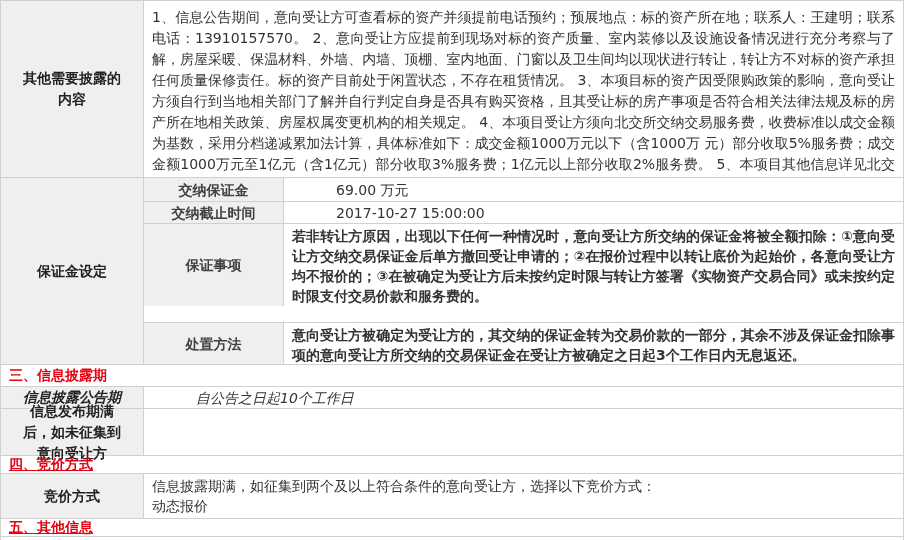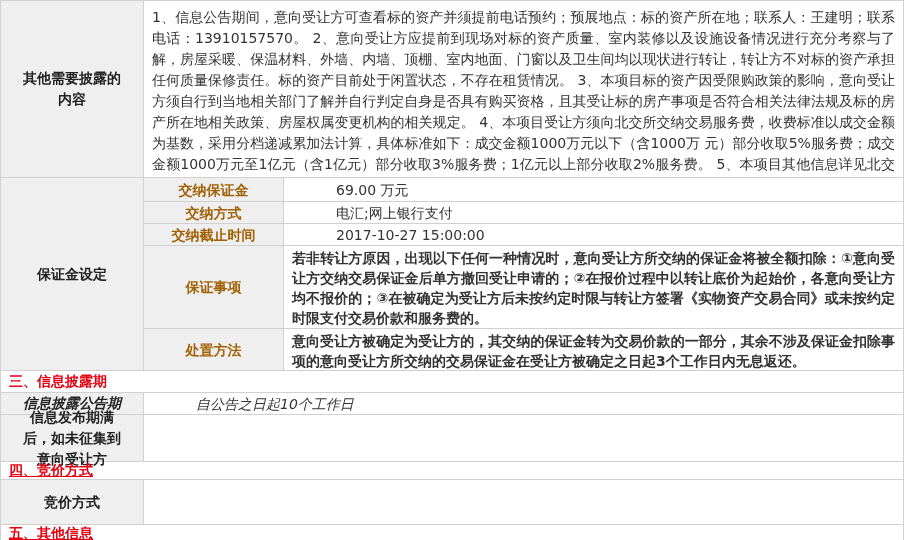--- a/index.html
+++ b/index.html
@@ -31,23 +31,23 @@
   
   .r-disclosure{height:177px;}
   
   .deposit-right{flex:1;display:flex;flex-direction:column;}
   .sub-row{display:flex;}
   .sub-row + .sub-row{border-top:1px solid var(--border);}
   .sub-label{
     width:140px;min-width:140px;background:var(--label-bg);
     border-right:1px solid var(--border);
     display:flex;align-items:center;justify-content:center;
-    font-weight:bold;color:#a16207;text-align:center;line-height:20px;
+    font-weight:bold;color:#404040;text-align:center;line-height:20px;
   }
-  .h23{height:23px;} .h22{height:22px;} .h83{height:83px;} .h42{height:42px;}
+  .h23{height:23px;} .h22{height:22px;} .h83{height:83px;} .h42{height:42px;margin-top:16px;}
   .sub-row .value-cell{padding-top:2px;line-height:20px;font-weight:bold;}
   
   .section-row{display:flex;align-items:center;border-bottom:1px solid var(--border);
     padding-left:8px;font-weight:bold;color:var(--accent-red);background:#fff;}
   .sec-h22{height:22px;} .sec-h18{height:18px;text-decoration:underline;}
   .r-announce{height:22px;font-style:italic;}
   .r-nofound{height:47px;}
   .r-bidding{height:45px;}
   .bidding-lines{flex:1;padding:2px 8px 0 8px;line-height:20px;word-break:break-all;overflow:hidden;}
 </style>
@@ -60,24 +60,20 @@
     <div class="label-cell">其他需要披露的内容</div>
     <div class="value-cell">1、信息公告期间，意向受让方可查看标的资产并须提前电话预约；预展地点：标的资产所在地；联系人：王建明；联系电话：13910157570。 2、意向受让方应提前到现场对标的资产质量、室内装修以及设施设备情况进行充分考察与了解，房屋采暖、保温材料、外墙、内墙、顶棚、室内地面、门窗以及卫生间均以现状进行转让，转让方不对标的资产承担任何质量保修责任。标的资产目前处于闲置状态，不存在租赁情况。 3、本项目标的资产因受限购政策的影响，意向受让方须自行到当地相关部门了解并自行判定自身是否具有购买资格，且其受让标的房产事项是否符合相关法律法规及标的房产所在地相关政策、房屋权属变更机构的相关规定。 4、本项目受让方须向北交所交纳交易服务费，收费标准以成交金额为基数，采用分档递减累加法计算，具体标准如下：成交金额1000万元以下（含1000万 元）部分收取5%服务费；成交金额1000万元至1亿元（含1亿元）部分收取3%服务费；1亿元以上部分收取2%服务费。 5、本项目其他信息详见北交所备查文件。</div>
   </div>
 
   <div class="row">
     <div class="label-cell">保证金设定</div>
     <div class="deposit-right">
       <div class="sub-row h23">
         <div class="sub-label">交纳保证金</div>
         <div class="value-single">69.00 万元</div>
-      </div>
-      <div class="sub-row h22">
-        <div class="sub-label">交纳方式</div>
-        <div class="value-single">电汇;网上银行支付</div>
       </div>
       <div class="sub-row h22">
         <div class="sub-label">交纳截止时间</div>
         <div class="value-single">2017-10-27 15:00:00</div>
       </div>
       <div class="sub-row h83">
         <div class="sub-label">保证事项</div>
         <div class="value-cell">若非转让方原因，出现以下任何一种情况时，意向受让方所交纳的保证金将被全额扣除：①意向受让方交纳交易保证金后单方撤回受让申请的；②在报价过程中以转让底价为起始价，各意向受让方均不报价的；③在被确定为受让方后未按约定时限与转让方签署《实物资产交易合同》或未按约定时限支付交易价款和服务费的。</div>
       </div>
       <div class="sub-row h42">
@@ -95,17 +91,21 @@
   </div>
 
   <div class="row r-nofound">
     <div class="label-cell">信息发布期满后，如未征集到意向受让方</div>
   </div>
 
   <div class="section-row sec-h18">四、竞价方式</div>
 
   <div class="row r-bidding">
     <div class="label-cell">竞价方式</div>
+    <div class="bidding-lines">
+      <div>信息披露期满，如征集到两个及以上符合条件的意向受让方，选择以下竞价方式：</div>
+      <div>动态报价</div>
+    </div>
   </div>
 
   <div class="section-row sec-h18">五、其他信息</div>
 
 </div>
 
 </body></html>

